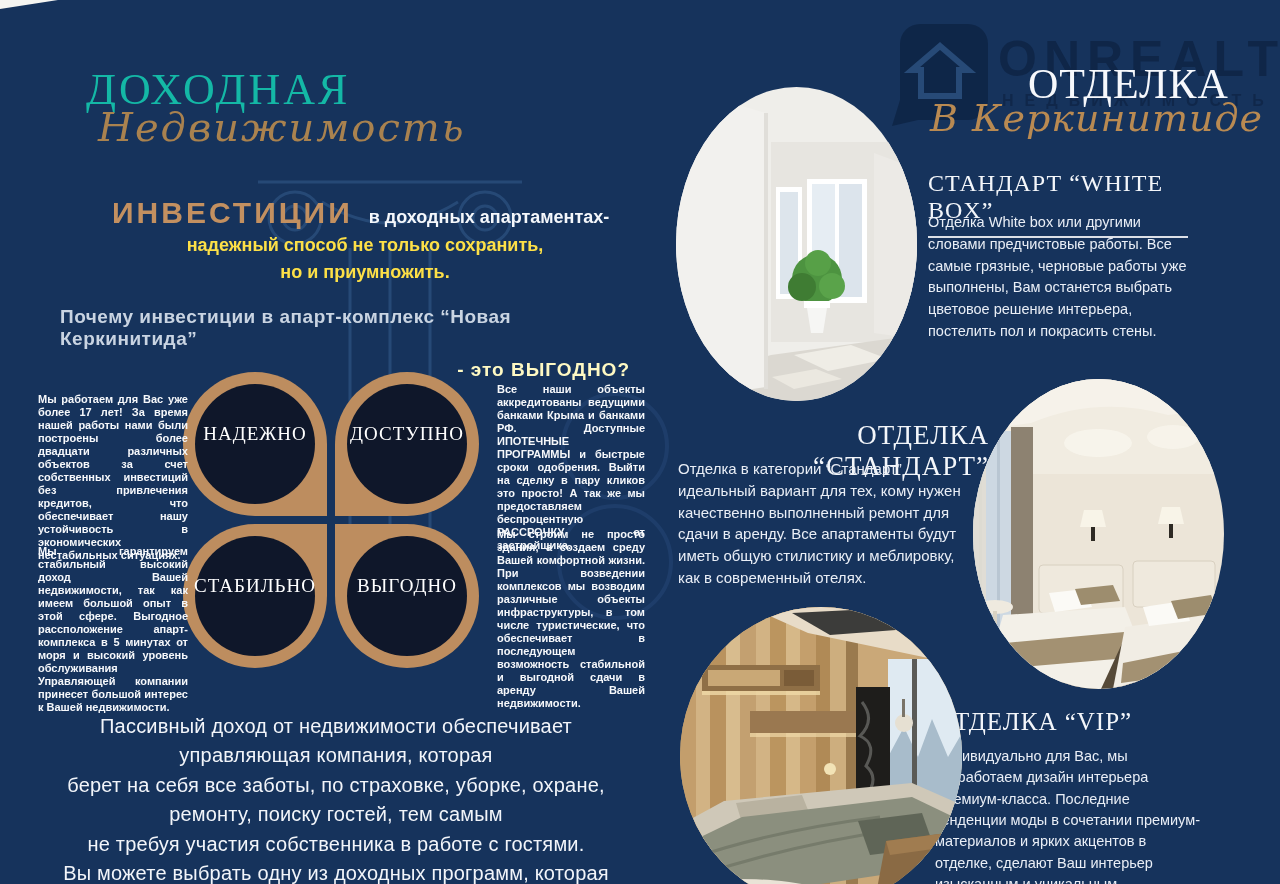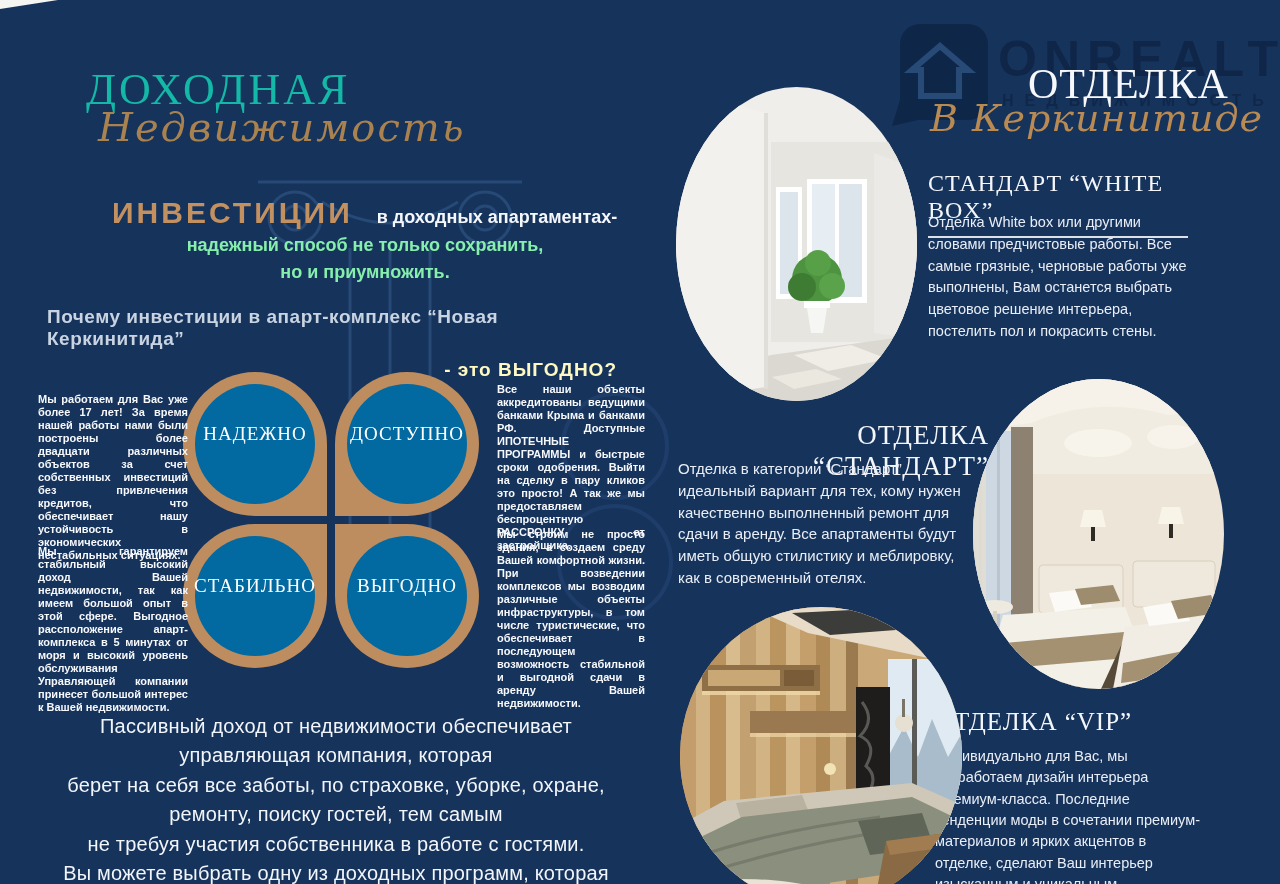--- a/index.html
+++ b/index.html
@@ -16,44 +16,44 @@
     font-family:"Liberation Serif","DejaVu Serif",serif;
     font-size:44px;letter-spacing:3px;color:#14b8a6;font-weight:400;
   }
   #doc-script{
     left:98px;top:104px;
     font-family:"DejaVu Serif","Liberation Serif",serif;
     font-style:italic;font-size:40px;color:#a9824f;letter-spacing:2px;
   }
   #column-watermark{left:240px;top:140px;opacity:.45;}
   #figure8-watermark{left:545px;top:380px;opacity:.30;}
-  #invest-row{left:112px;top:196px;width:520px;display:flex;align-items:baseline;gap:24px;}
+  #invest-row{left:112px;top:196px;width:520px;display:flex;align-items:baseline;gap:16px;}
   #invest-heading{
     font-size:30px;font-weight:700;letter-spacing:3px;color:#c39060;
   }
   #invest-tail{font-size:18px;font-weight:700;color:#f4f7fb;}
   #invest-sub{
     left:115px;top:232px;width:500px;text-align:center;
-    font-size:18px;font-weight:700;line-height:1.5;color:#86efac;white-space:pre-line;
-  }
-  #why-block{left:47px;top:306px;width:570px;}
+    font-size:18px;font-weight:700;line-height:1.5;color:#fde047;white-space:pre-line;
+  }
+  #why-block{left:60px;top:306px;width:570px;}
   #why-line1{font-size:19px;font-weight:700;color:#c9d4e2;letter-spacing:.5px;}
   #why-line2{margin-top:9px;text-align:right;font-size:19px;font-weight:700;color:#fef9c3;letter-spacing:1px;}
   
   #clover{
     left:183px;top:372px;width:296px;height:296px;
     display:grid;grid-template-columns:144px 144px;grid-template-rows:144px 144px;gap:8px;
   }
   .quad{position:relative;background:#bd8d5f;}
   .quad.q0{border-radius:50% 50% 0 50%;}
   .quad.q1{border-radius:50% 50% 50% 0;}
   .quad.q2{border-radius:50% 0 50% 50%;}
   .quad.q3{border-radius:0 50% 50% 50%;}
   .quad .inner{
-    position:absolute;inset:12px;border-radius:50%;background:#0369a1;
+    position:absolute;inset:12px;border-radius:50%;background:#0f172a;
     display:flex;align-items:center;justify-content:center;
   }
   .quad .lbl{
     font-family:"Liberation Serif","DejaVu Serif",serif;
     font-size:19px;color:#ffffff;letter-spacing:1px;transform:translateY(-10px);
   }
   .smallcol{
     font-size:11px;font-weight:700;line-height:1.18;color:#f6f8fb;
     text-align:justify;
   }

